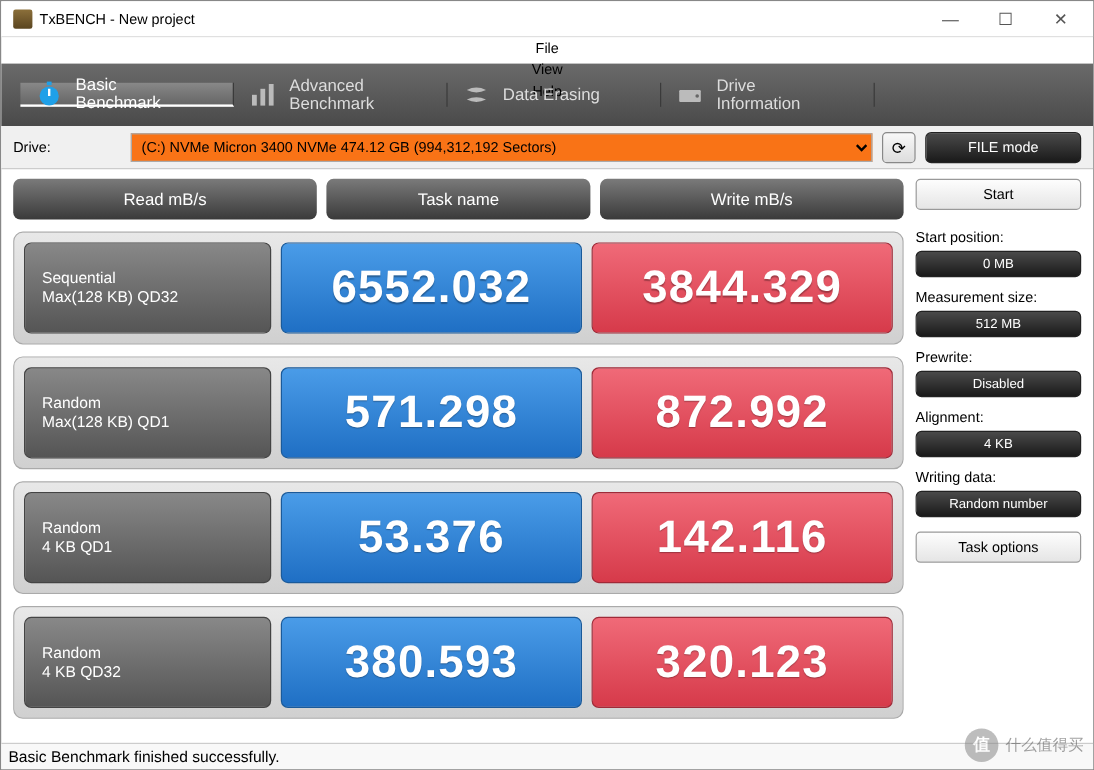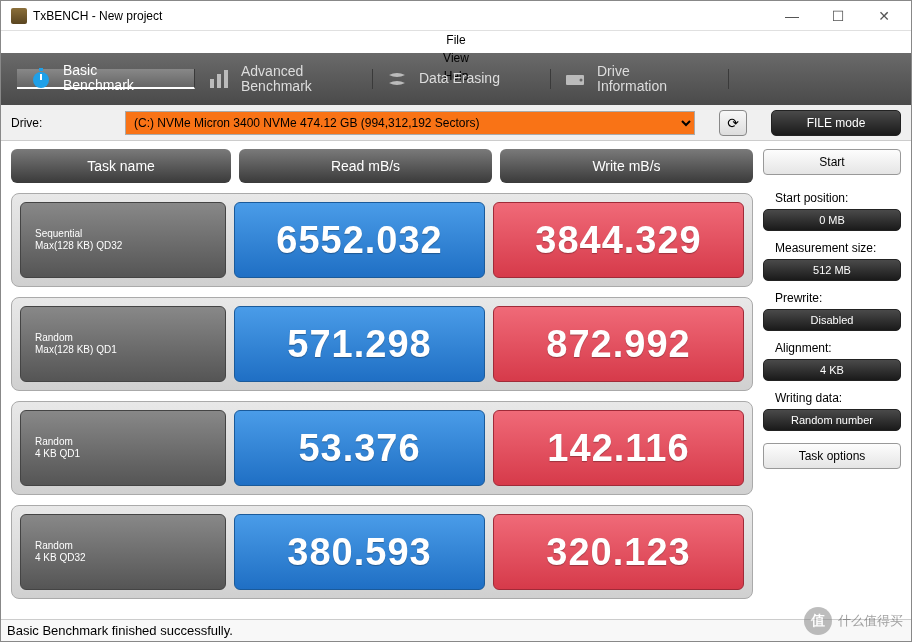--- a/index.html
+++ b/index.html
@@ -13,45 +13,45 @@
 
 .menubar { height: 22px; display: flex; align-items: center; padding: 0 6px; font-size: 12px; flex-direction: column; }
 .menubar .menu-item { padding: 2px 10px; cursor: pointer; }
 
 .tabbar { height: 52px; background: linear-gradient(#6a6a6a,#4a4a4a); display: flex; align-items: stretch; padding: 16px; }
 .tabbar .tab { flex: 0 0 auto; width: 178px; display: flex; align-items: center; gap: 10px; color: #ddd; padding: 0 12px; cursor: pointer; border-right: 1px solid #3a3a3a; font-size: 14px; }
 .tabbar .tab.active { background: linear-gradient(#888,#666); color: #fff; border-bottom: 2px solid #fff; }
 .tabbar .tab .tab-icon { width: 24px; height: 24px; display: flex; align-items: center; justify-content: center; }
 .tabbar .tab .tab-label { line-height: 1.1; }
 
-.drivebar { height: 36px; display: flex; align-items: center; padding: 6px 10px; background: #f0f0f0; border-bottom: 1px solid #ccc; gap: 24px; }
+.drivebar { height: 36px; display: flex; align-items: center; padding: 6px 10px; background: #f0f0f0; border-bottom: 1px solid #ccc; gap: 8px; }
 .drivebar .drive-label { font-size: 12px; width: 90px; }
 .drivebar select { flex: 1; height: 24px; font-size: 12px; border: 1px solid #aaa; background: #f97316; padding: 0 4px; }
 .drivebar .refresh-btn { width: 28px; height: 26px; border: 1px solid #888; border-radius: 4px; background: linear-gradient(#f8f8f8,#ddd); display: flex; align-items: center; justify-content: center; cursor: pointer; font-size: 14px; }
 .drivebar .mode-btn { width: 130px; height: 26px; background: linear-gradient(#4a4a4a,#1a1a1a); color: #fff; border-radius: 5px; font-size: 12px; display: flex; align-items: center; justify-content: center; cursor: pointer; border: 1px solid #222; }
 
 .content { display: flex; padding: 8px 10px; gap: 10px; height: 478px; }
 
 .bench-area { flex: 1; display: flex; flex-direction: column; gap: 10px; }
 
 .header-row { display: flex; gap: 8px; height: 34px; }
 .header-cell { background: linear-gradient(#7a7a7a,#3a3a3a); color: #fff; border-radius: 6px; display: flex; align-items: center; justify-content: center; font-size: 14px; font-weight: 500; }
 .header-cell.task { width: 220px; }
 .header-cell.read { flex: 1; }
 .header-cell.write { flex: 1; }
 
 .bench-row { display: flex; gap: 8px; height: 94px; background: linear-gradient(#e8e8e8,#d0d0d0); border: 1px solid #aaa; border-radius: 8px; padding: 8px; align-items: stretch; }
-.task-cell { width: 206px; background: linear-gradient(#888,#555); color: #fff; border-radius: 6px; display: flex; flex-direction: column; justify-content: center; padding: 0 14px; font-size: 10px; line-height: 1.25; cursor: pointer; border: 1px solid #444; text-align:left; }
+.task-cell { width: 206px; background: linear-gradient(#888,#555); color: #fff; border-radius: 6px; display: flex; flex-direction: column; justify-content: center; padding: 0 14px; font-size: 13px; line-height: 1.25; cursor: pointer; border: 1px solid #444; text-align:left; }
 .val-cell { flex: 1; border-radius: 6px; display: flex; align-items: center; justify-content: center; font-family: "Arial Black", Arial, sans-serif; font-size: 38px; font-weight: 900; letter-spacing: 1px; color: #fff; text-shadow: 0 1px 1px rgba(0,0,0,.3); }
 .val-cell.read { background: linear-gradient(#4a9ce8,#1f6fc4); border: 1px solid #1a5a9a; }
 .val-cell.write { background: linear-gradient(#f06a78,#d63a4a); border: 1px solid #a02a38; }
 
 .sidebar { width: 138px; display: flex; flex-direction: column; gap: 4px; font-size: 12px; }
 .sidebar .start-btn { height: 26px; background: linear-gradient(#fdfdfd,#e5e5e5); border: 1px solid #999; border-radius: 4px; display: flex; align-items: center; justify-content: center; cursor: pointer; margin-bottom: 8px; }
-.sidebar .field-label { font-size: 12px; color: #000; margin-top: 4px; margin-left: 12px; }
+.sidebar .field-label { font-size: 12px; color: #000; margin-top: 4px; }
 .sidebar .field-val { height: 22px; background: linear-gradient(#4a4a4a,#1a1a1a); color: #fff; border-radius: 5px; display: flex; align-items: center; justify-content: center; font-size: 11px; border: 1px solid #222; cursor: pointer; margin-bottom: 2px; }
 .sidebar .opt-btn { height: 26px; background: linear-gradient(#fdfdfd,#e5e5e5); border: 1px solid #999; border-radius: 4px; display: flex; align-items: center; justify-content: center; cursor: pointer; margin-top: 6px; }
 
 .statusbar { position: absolute; bottom: 0; left: 0; right: 0; height: 22px; border-top: 1px solid #ccc; display: flex; align-items: center; padding: 0 6px; font-size: 13px; background: #f8f8f8; }
 
 .watermark { position: absolute; right: 8px; bottom: 6px; display:flex; align-items:center; gap:6px; opacity:.55; font-size:13px; color:#555; }
 .watermark .circ { width:28px; height:28px; border-radius:50%; background:#888; color:#fff; display:flex; align-items:center; justify-content:center; font-weight:bold; font-size:14px; }
 
 svg { display: block; }
 </style>
@@ -124,22 +124,22 @@
   </select>
   <div class="refresh-btn">
     <span>⟳</span>
   </div>
   <div class="mode-btn">FILE mode</div>
 </div>
 
 <div class="content">
   <div class="bench-area">
     <div class="header-row">
+      <div class="header-cell read">Read mB/s</div>
       <div class="header-cell task">Task name</div>
-      <div class="header-cell read">Read mB/s</div>
       <div class="header-cell write">Write mB/s</div>
     </div>
     <div class="bench-row">
       <div class="task-cell">
         <span>Sequential</span>
         <span>Max(128 KB) QD32</span>
       </div>
       <div class="val-cell read">6552.032</div>
       <div class="val-cell write">3844.329</div>
     </div>

